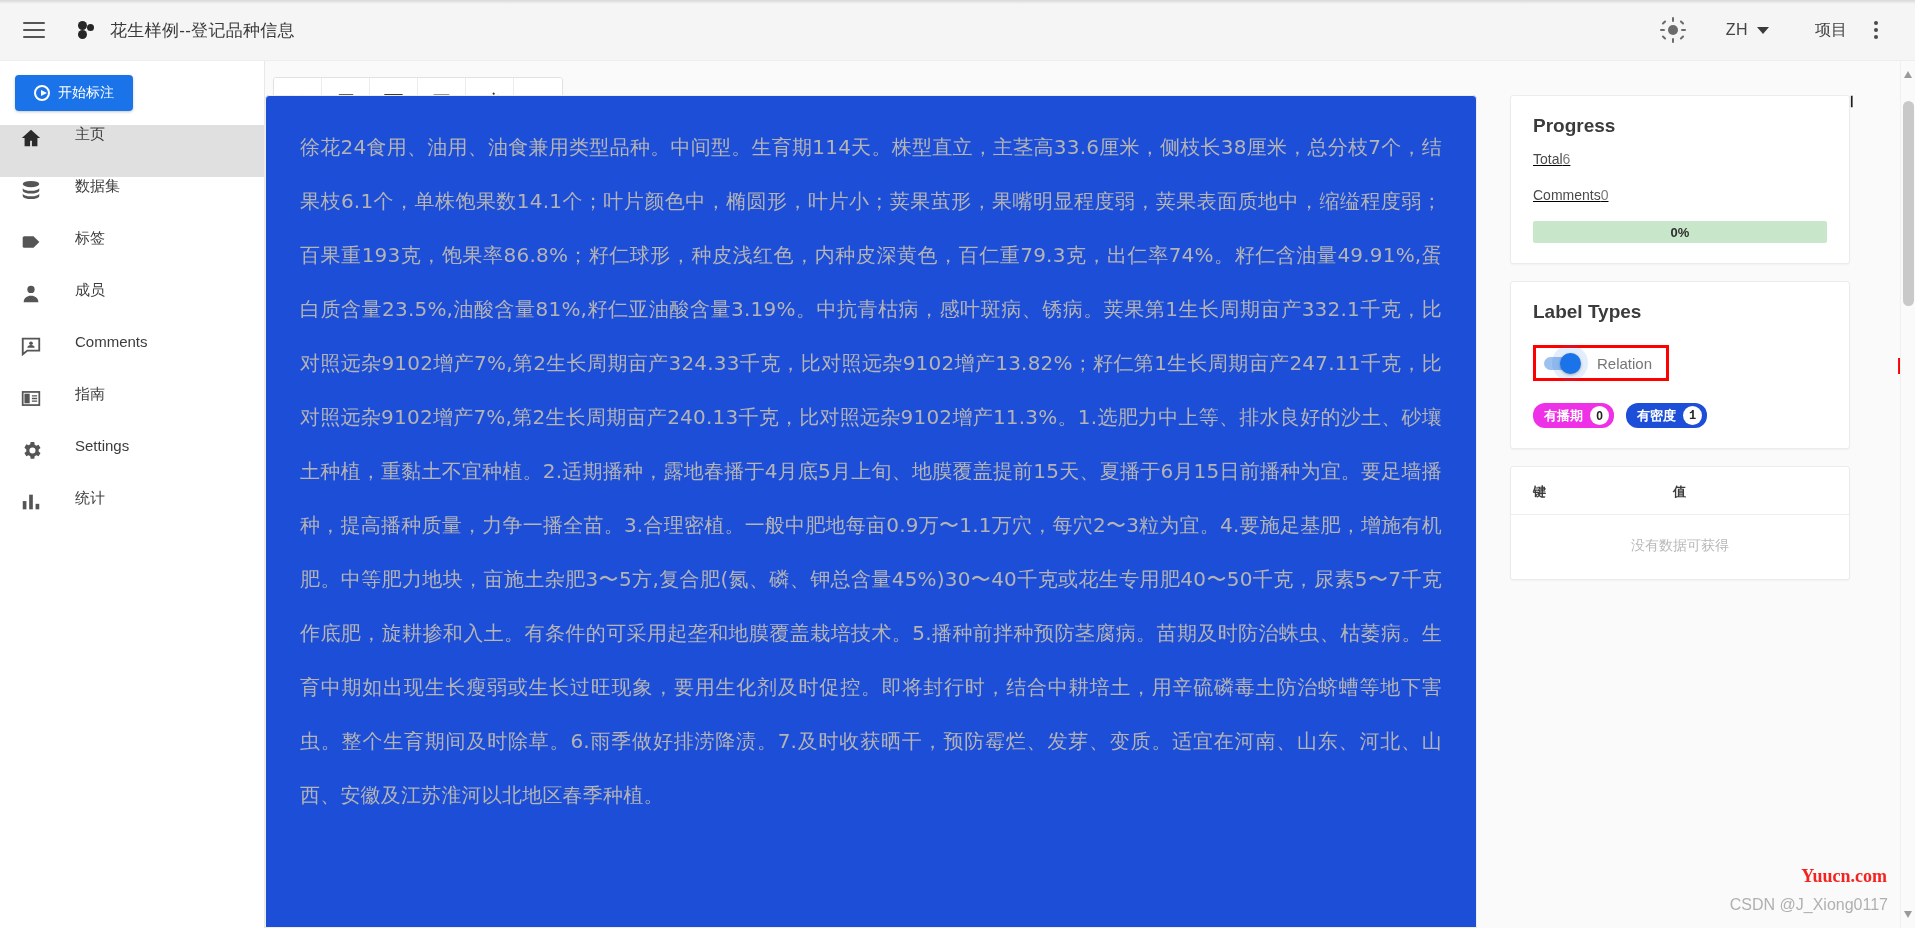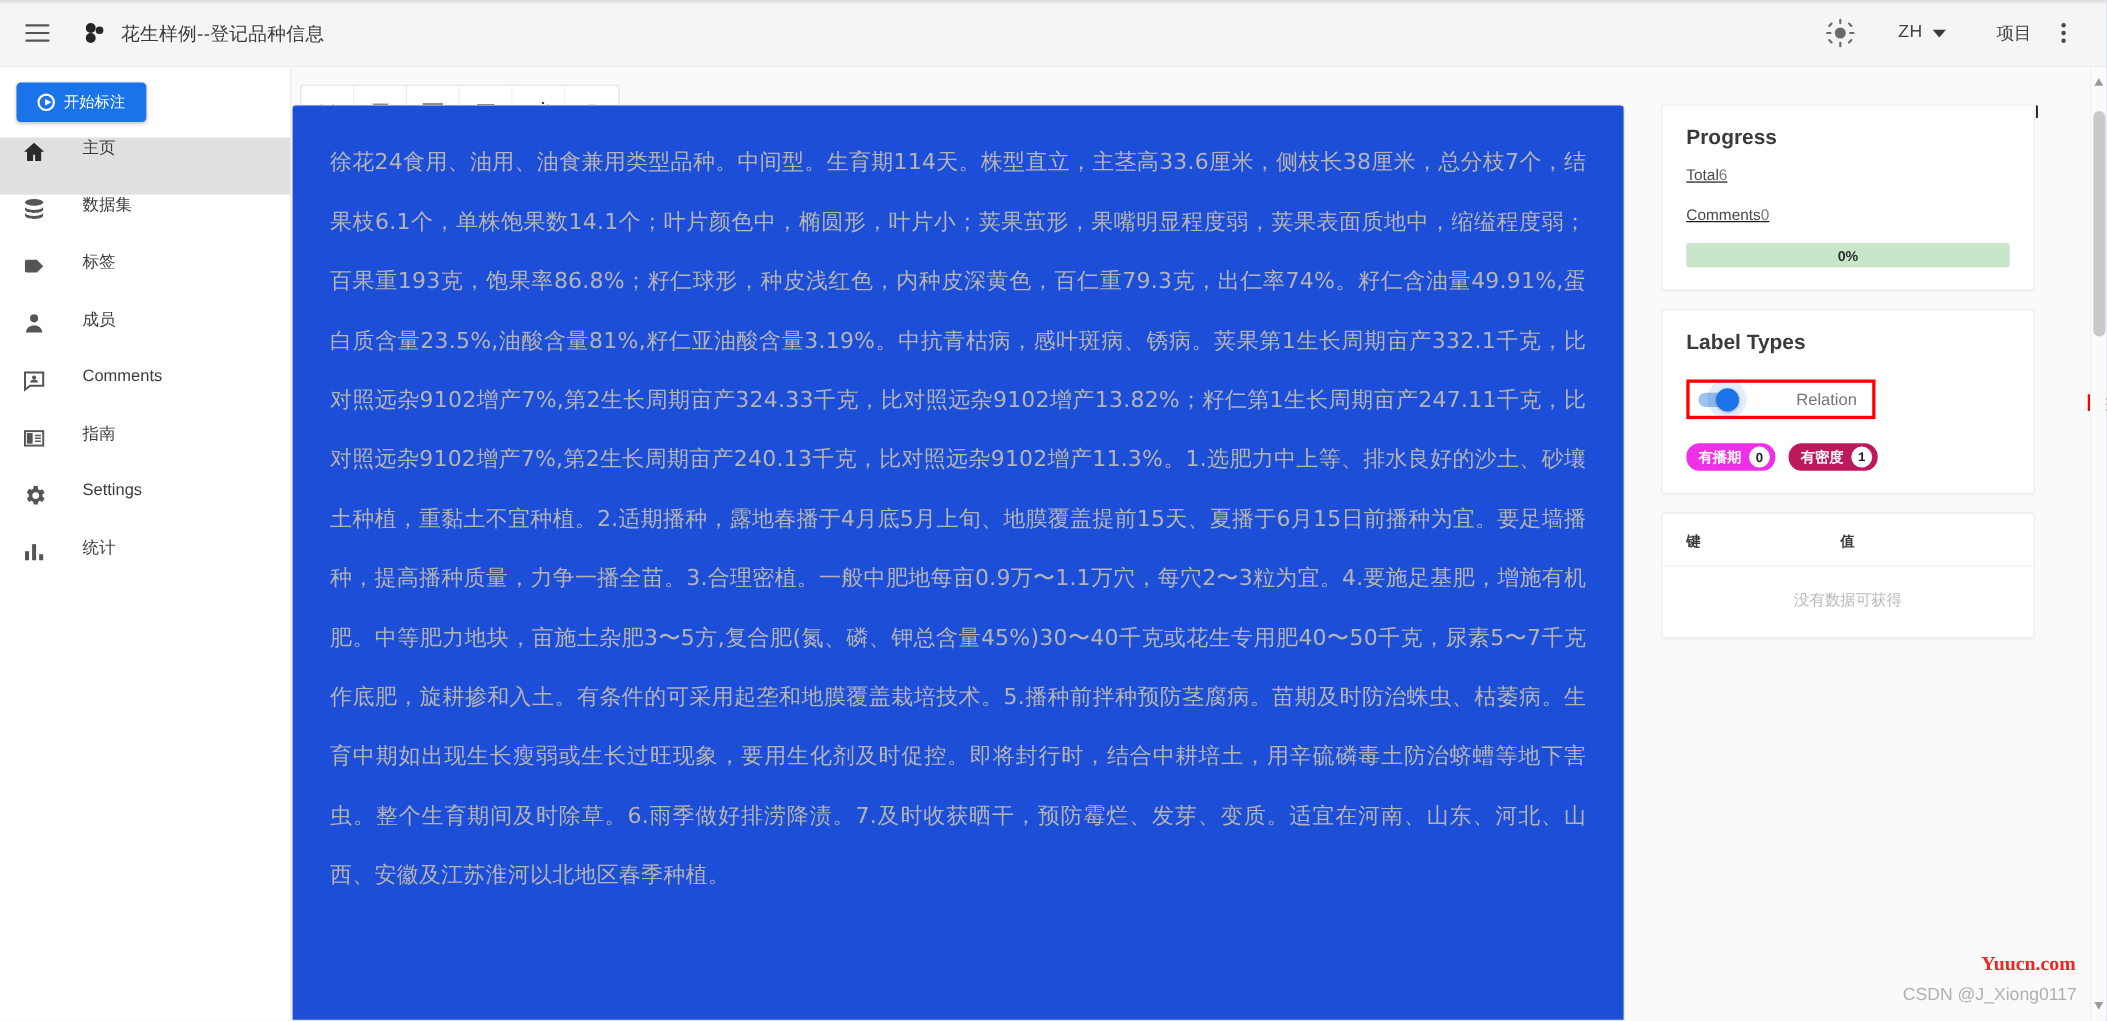--- a/index.html
+++ b/index.html
@@ -93,21 +93,21 @@
               padding: 0 22px; height: 36px; text-decoration: underline; }
   .prog-row .k { font-size: 14px; color: #4a4a4a; }
   .prog-row .v { font-size: 14px; color: #7a7a7a; }
   .prog-bar-wrap { padding: 8px 22px 20px 22px; }
   .prog-bar { position: relative; height: 22px; background: #c8e6c9; border-radius: 2px;
               display: flex; align-items: center; justify-content: center; }
   .prog-bar span { font-size: 13px; color: #2f2f2f; font-weight: bold; }
 
   .lt-body { padding: 18px 22px 20px 22px; }
   .toggle-hl { position: relative; display: inline-flex; align-items: center;
-               border: 3px solid #ff0000; padding: 6px 14px 6px 8px; gap: 36px; }
+               border: 3px solid #ff0000; padding: 6px 14px 6px 8px; }
   .switch { position: relative; width: 44px; height: 18px; flex: 0 0 auto; margin-right: 9px; }
   .switch .track { position: absolute; top: 3px; left: 0; width: 36px; height: 13px;
                    border-radius: 7px; background: #9cc2f0; }
   .switch .halo { position: absolute; left: 8px; top: -9px; width: 36px; height: 36px;
                   border-radius: 50%; background: rgba(26,115,232,.12); }
   .switch .knob { position: absolute; left: 16px; top: -1px; width: 21px; height: 21px;
                   border-radius: 50%; background: #1a73e8; box-shadow: 0 1px 3px rgba(0,0,0,.3); }
   .switch-label { font-size: 15px; color: #767676; }
   .annot-note { position: absolute; left: 360px; top: 5px; color: #ff0000; font-size: 21px;
                 white-space: nowrap; font-family: "DejaVu Sans", sans-serif; }
@@ -379,21 +379,21 @@
             </div>
             <span class="switch-label">Relation</span>
             <span class="annot-note">Relation为关系抽取标注</span>
           </div>
 
           <div class="badges">
             <div class="badge" style="background:#ee30e6;">
               <span class="nm">有播期</span>
               <span class="ct">0</span>
             </div>
-            <div class="badge" style="background:#be185d;font-family:Liberation Mono, monospace;">
+            <div class="badge" style="background:#1d4ed8;font-family:Liberation Mono, monospace;">
               <span class="nm">有密度</span>
               <span class="ct">1</span>
             </div>
           </div>
 
         </div>
       </div>
 
       <div class="card">
         <div class="kv-head">

